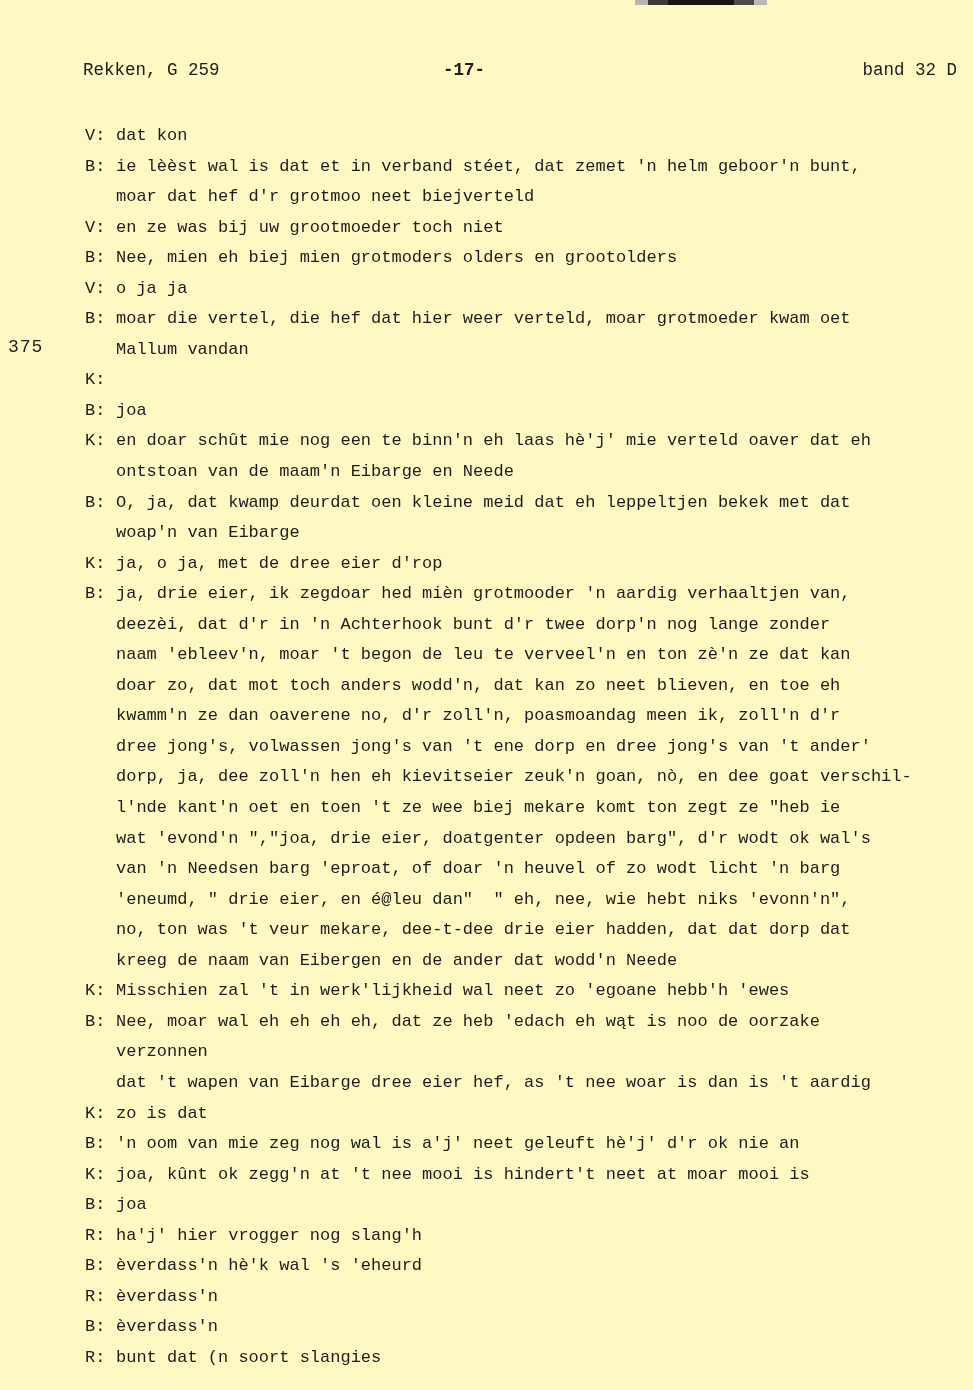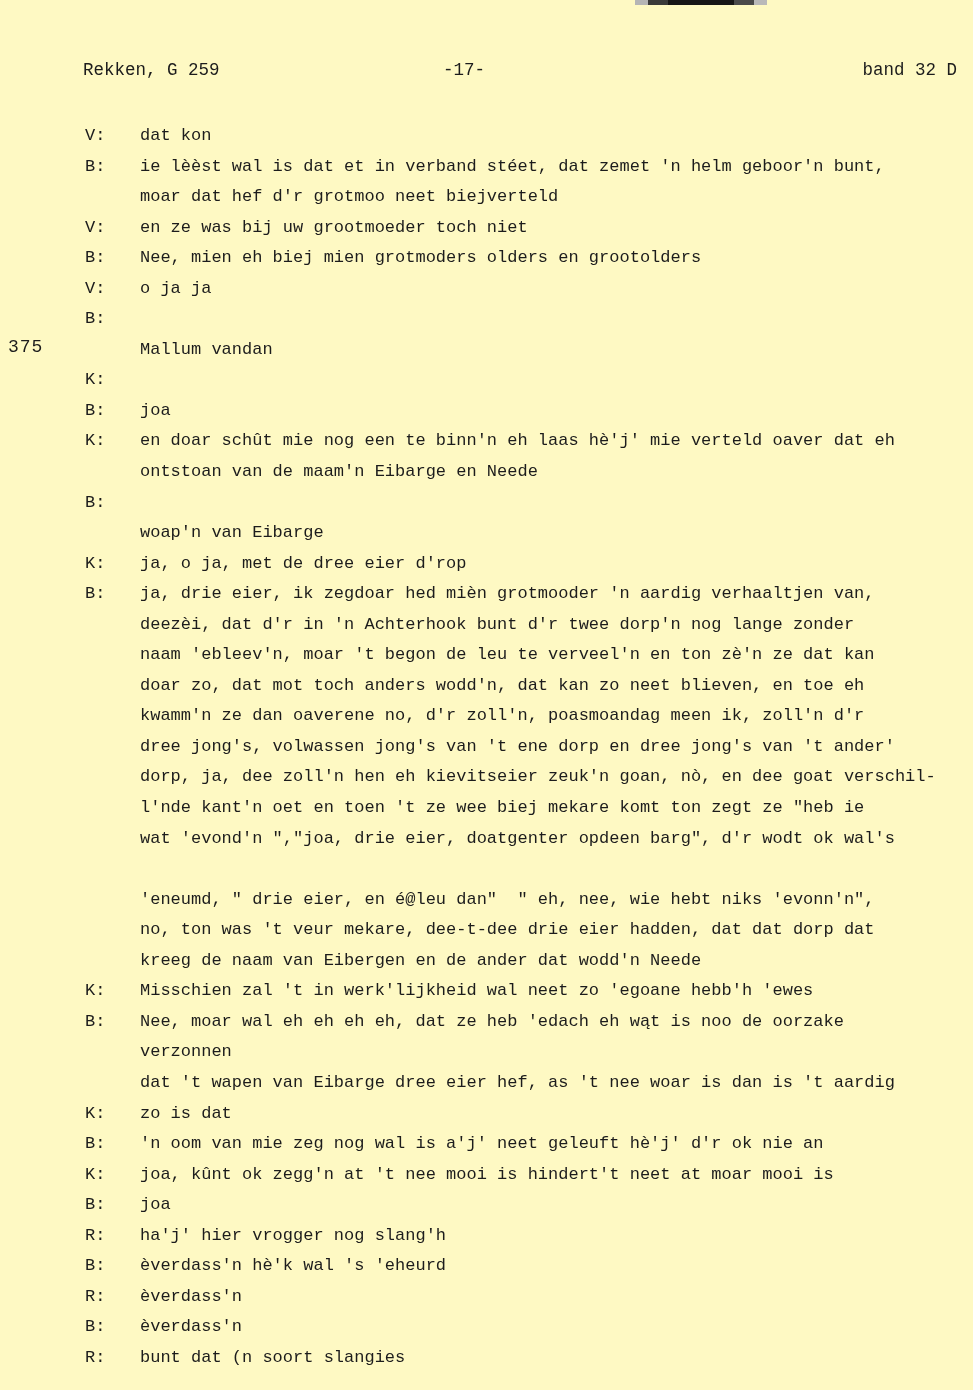--- a/index.html
+++ b/index.html
@@ -19,42 +19,42 @@
   
   .artifact-bar{
     position:absolute;top:0;left:635px;width:132px;height:5px;
     background:linear-gradient(to right,#b5b5b5 0 10%,#3a3a3a 10% 25%,#161616 25% 75%,#4a4a4a 75% 90%,#b9b9b9 90%);
   }
   .header{
     position:absolute;top:60px;left:0;width:100%;height:28px;
     font-size:17.5px;
   }
   .header .h-left{position:absolute;left:83px;top:0;}
-  .header .h-center{position:absolute;left:443px;top:0;}
+  .header .h-center{position:absolute;left:443px;top:0;font-weight:bold;}
   .header .h-right{position:absolute;right:48px;top:0;}
   .margin-number{
     position:absolute;left:8px;top:337px;
     font-size:18px;letter-spacing:1px;text-align:right;
   }
   .transcript{
     position:absolute;left:85px;top:121px;width:870px;
   }
   .line{
     display:flex;
     height:30.55px;
     line-height:30.55px;
     font-size:17px;
     white-space:pre;
   }
   .spk{
     display:inline-block;
     width:31px;
     flex:0 0 31px;
   }
-  .txt{display:inline-block;margin-left:24px;}
+  .txt{display:inline-block;}
 </style>
 </head>
 <body>
 
 <div class="page">
 
   <div class="artifact-bar"></div>
 
   <div class="header">
     <span class="h-left">Rekken, G 259</span>
@@ -64,39 +64,39 @@
 
   <div class="margin-number">375</div>
 
   <div class="transcript">
       <div class="line"><span class="spk">V:</span><span class="txt">dat kon</span></div>
       <div class="line"><span class="spk">B:</span><span class="txt">ie lèèst wal is dat et in verband stéet, dat zemet 'n helm geboor'n bunt,</span></div>
       <div class="line"><span class="spk"></span><span class="txt">moar dat hef d'r grotmoo neet biejverteld</span></div>
       <div class="line"><span class="spk">V:</span><span class="txt">en ze was bij uw grootmoeder toch niet</span></div>
       <div class="line"><span class="spk">B:</span><span class="txt">Nee, mien eh biej mien grotmoders olders en grootolders</span></div>
       <div class="line"><span class="spk">V:</span><span class="txt">o ja ja</span></div>
-      <div class="line"><span class="spk">B:</span></div>
+      <div class="line"><span class="spk">B:</span><span class="txt">moar die vertel, die hef dat hier weer verteld, moar grotmoeder kwam oet</span></div>
       <div class="line"><span class="spk"></span><span class="txt">Mallum vandan</span></div>
       <div class="line"><span class="spk">K:</span></div>
       <div class="line"><span class="spk">B:</span><span class="txt">joa</span></div>
       <div class="line"><span class="spk">K:</span><span class="txt">en doar schût mie nog een te binn'n eh laas hè'j' mie verteld oaver dat eh</span></div>
       <div class="line"><span class="spk"></span><span class="txt">ontstoan van de maam'n Eibarge en Neede</span></div>
-      <div class="line"><span class="spk">B:</span></div>
+      <div class="line"><span class="spk">B:</span><span class="txt">O, ja, dat kwamp deurdat oen kleine meid dat eh leppeltjen bekek met dat</span></div>
       <div class="line"><span class="spk"></span><span class="txt">woap'n van Eibarge</span></div>
       <div class="line"><span class="spk">K:</span><span class="txt">ja, o ja, met de dree eier d'rop</span></div>
       <div class="line"><span class="spk">B:</span><span class="txt">ja, drie eier, ik zegdoar hed mièn grotmooder 'n aardig verhaaltjen van,</span></div>
       <div class="line"><span class="spk"></span><span class="txt">deezèi, dat d'r in 'n Achterhook bunt d'r twee dorp'n nog lange zonder</span></div>
       <div class="line"><span class="spk"></span><span class="txt">naam 'ebleev'n, moar 't begon de leu te verveel'n en ton zè'n ze dat kan</span></div>
       <div class="line"><span class="spk"></span><span class="txt">doar zo, dat mot toch anders wodd'n, dat kan zo neet blieven, en toe eh</span></div>
       <div class="line"><span class="spk"></span><span class="txt">kwamm'n ze dan oaverene no, d'r zoll'n, poasmoandag meen ik, zoll'n d'r</span></div>
       <div class="line"><span class="spk"></span><span class="txt">dree jong's, volwassen jong's van 't ene dorp en dree jong's van 't ander'</span></div>
       <div class="line"><span class="spk"></span><span class="txt">dorp, ja, dee zoll'n hen eh kievitseier zeuk'n goan, nò, en dee goat verschil-</span></div>
       <div class="line"><span class="spk"></span><span class="txt">l'nde kant'n oet en toen 't ze wee biej mekare komt ton zegt ze "heb ie</span></div>
       <div class="line"><span class="spk"></span><span class="txt">wat 'evond'n ","joa, drie eier, doatgenter opdeen barg", d'r wodt ok wal's</span></div>
-      <div class="line"><span class="spk"></span></div>
+      <div class="line"><span class="spk"></span><span class="txt">van 'n Needsen barg 'eproat, of doar 'n heuvel of zo wodt licht 'n barg</span></div>
       <div class="line"><span class="spk"></span><span class="txt">'eneumd, " drie eier, en é@leu dan"  " eh, nee, wie hebt niks 'evonn'n",</span></div>
       <div class="line"><span class="spk"></span><span class="txt">no, ton was 't veur mekare, dee-t-dee drie eier hadden, dat dat dorp dat</span></div>
       <div class="line"><span class="spk"></span><span class="txt">kreeg de naam van Eibergen en de ander dat wodd'n Neede</span></div>
       <div class="line"><span class="spk">K:</span><span class="txt">Misschien zal 't in werk'lijkheid wal neet zo 'egoane hebb'h 'ewes</span></div>
       <div class="line"><span class="spk">B:</span><span class="txt">Nee, moar wal eh eh eh eh, dat ze heb 'edach eh wąt is noo de oorzake</span></div>
       <div class="line"><span class="spk"></span><span class="txt">verzonnen</span></div>
       <div class="line"><span class="spk"></span><span class="txt">dat 't wapen van Eibarge dree eier hef, as 't nee woar is dan is 't aardig</span></div>
       <div class="line"><span class="spk">K:</span><span class="txt">zo is dat</span></div>
       <div class="line"><span class="spk">B:</span><span class="txt">'n oom van mie zeg nog wal is a'j' neet geleuft hè'j' d'r ok nie an</span></div>
       <div class="line"><span class="spk">K:</span><span class="txt">joa, kûnt ok zegg'n at 't nee mooi is hindert't neet at moar mooi is</span></div>

